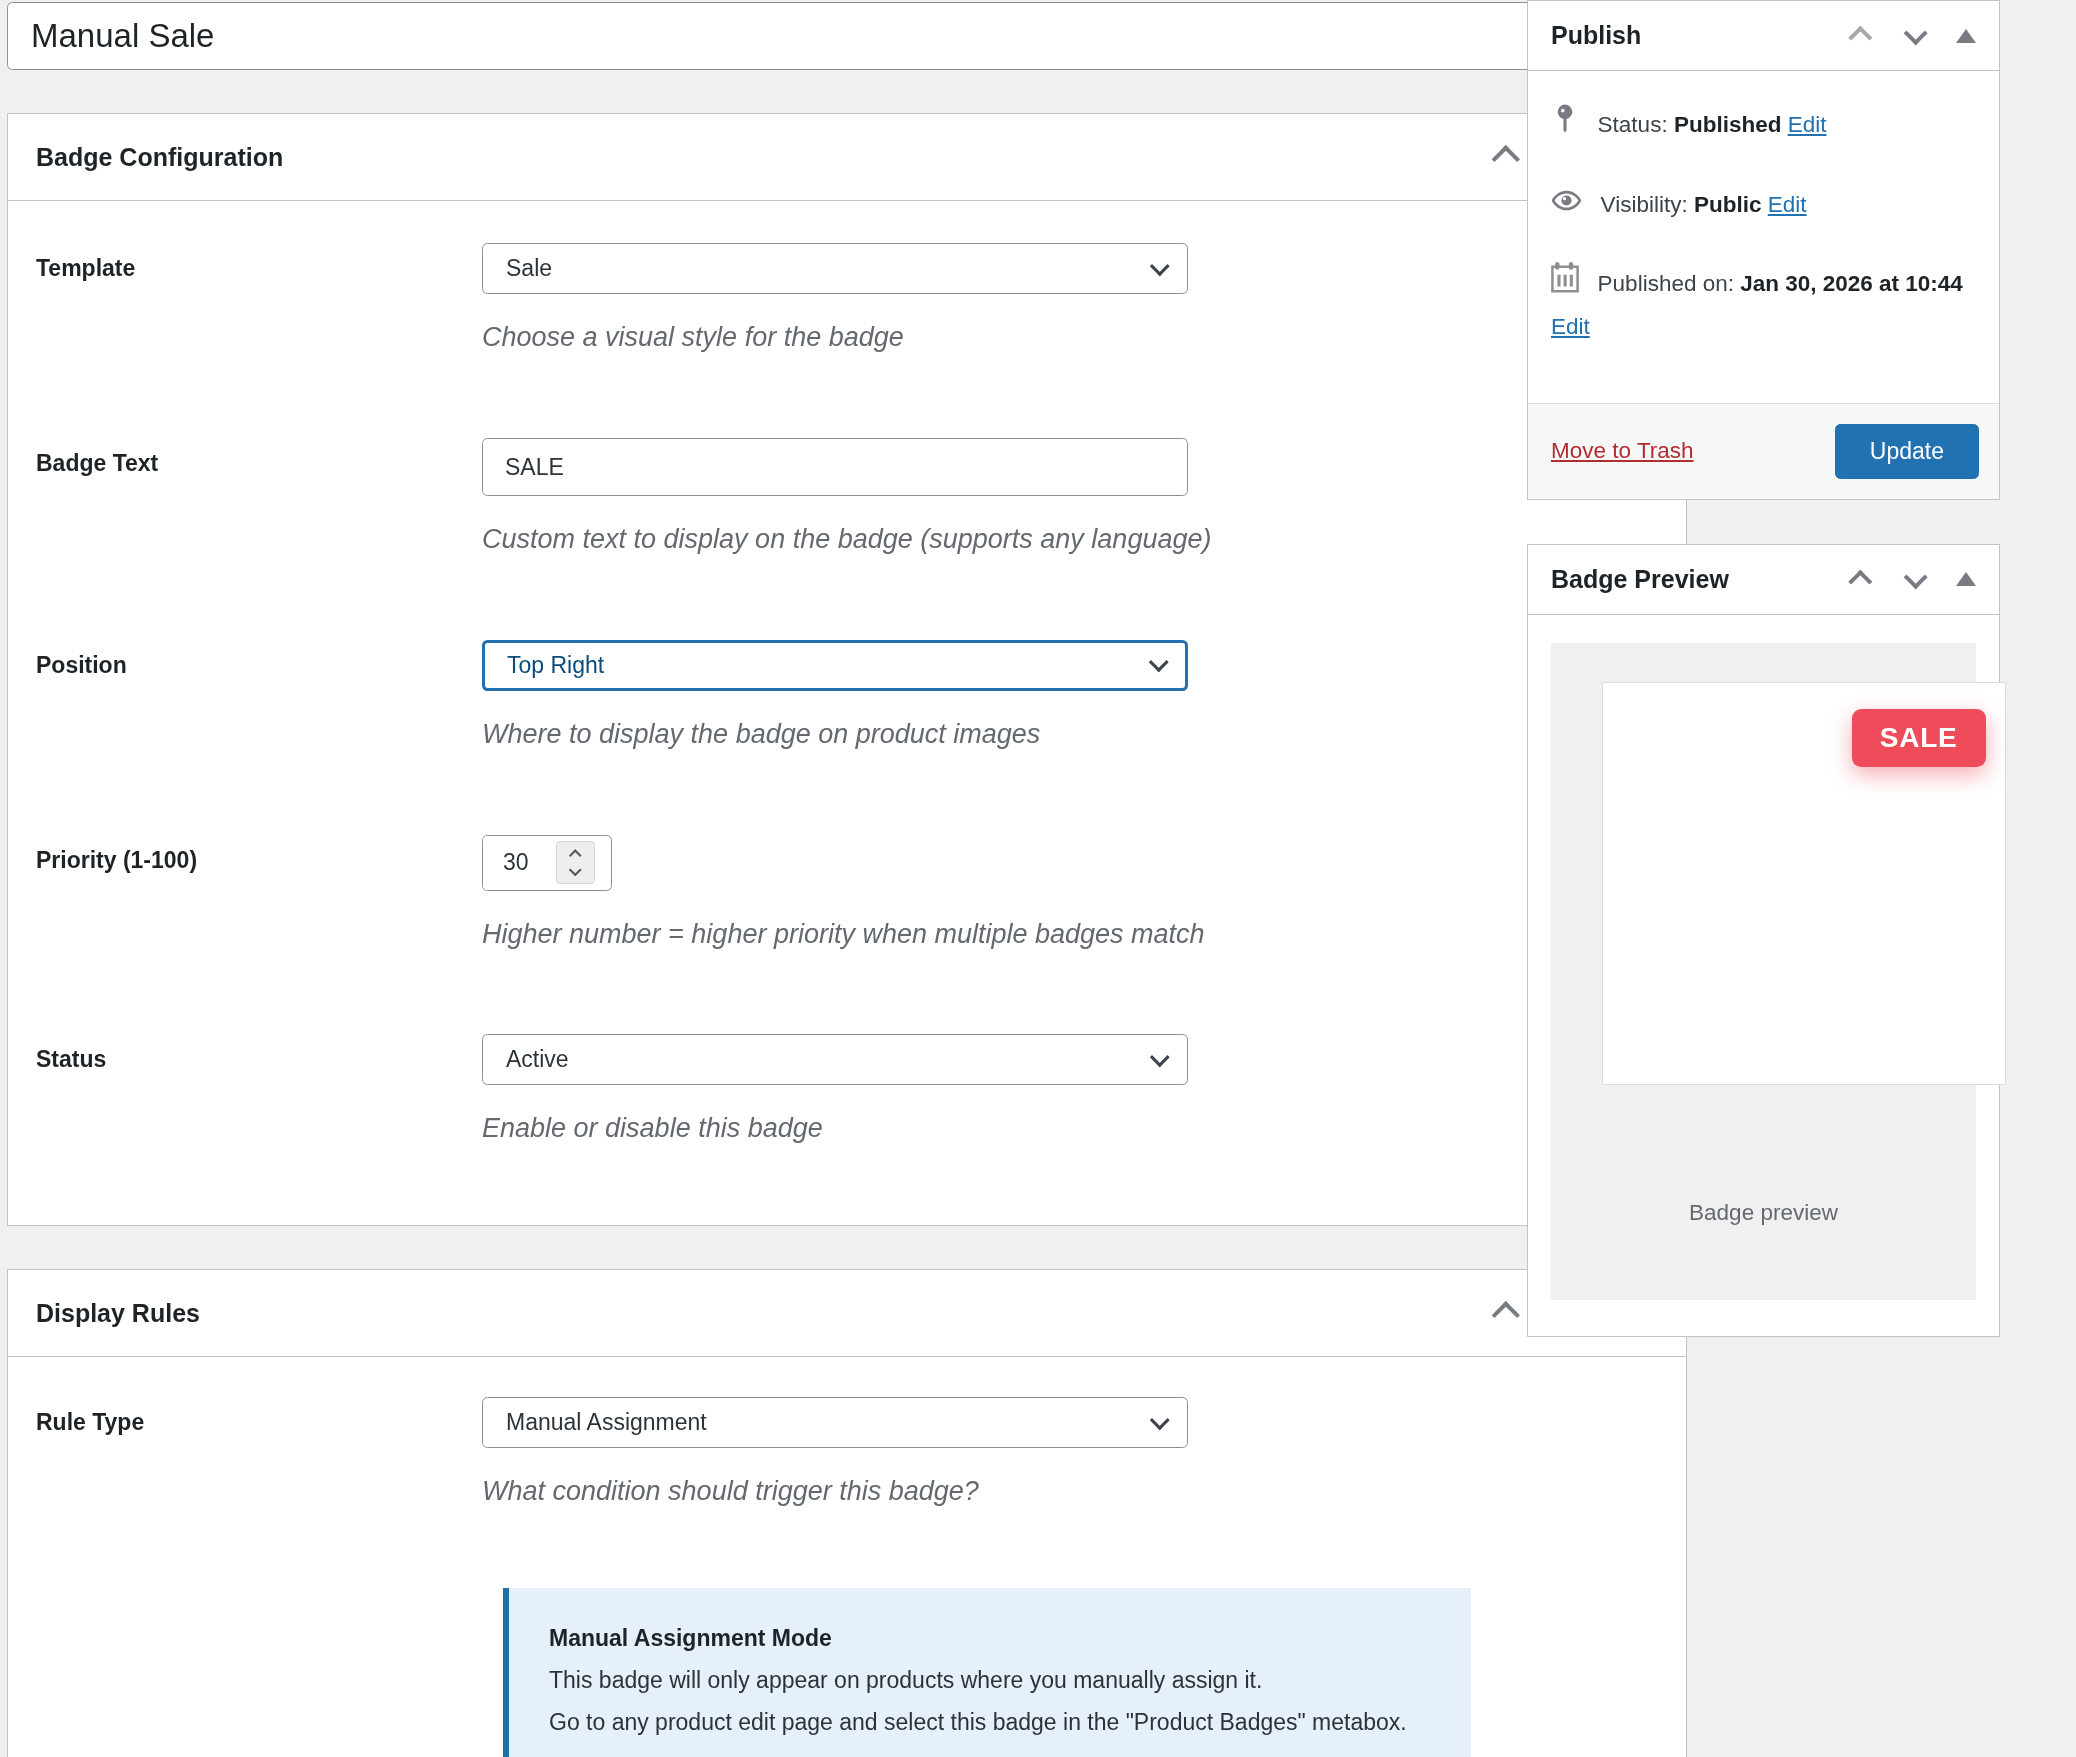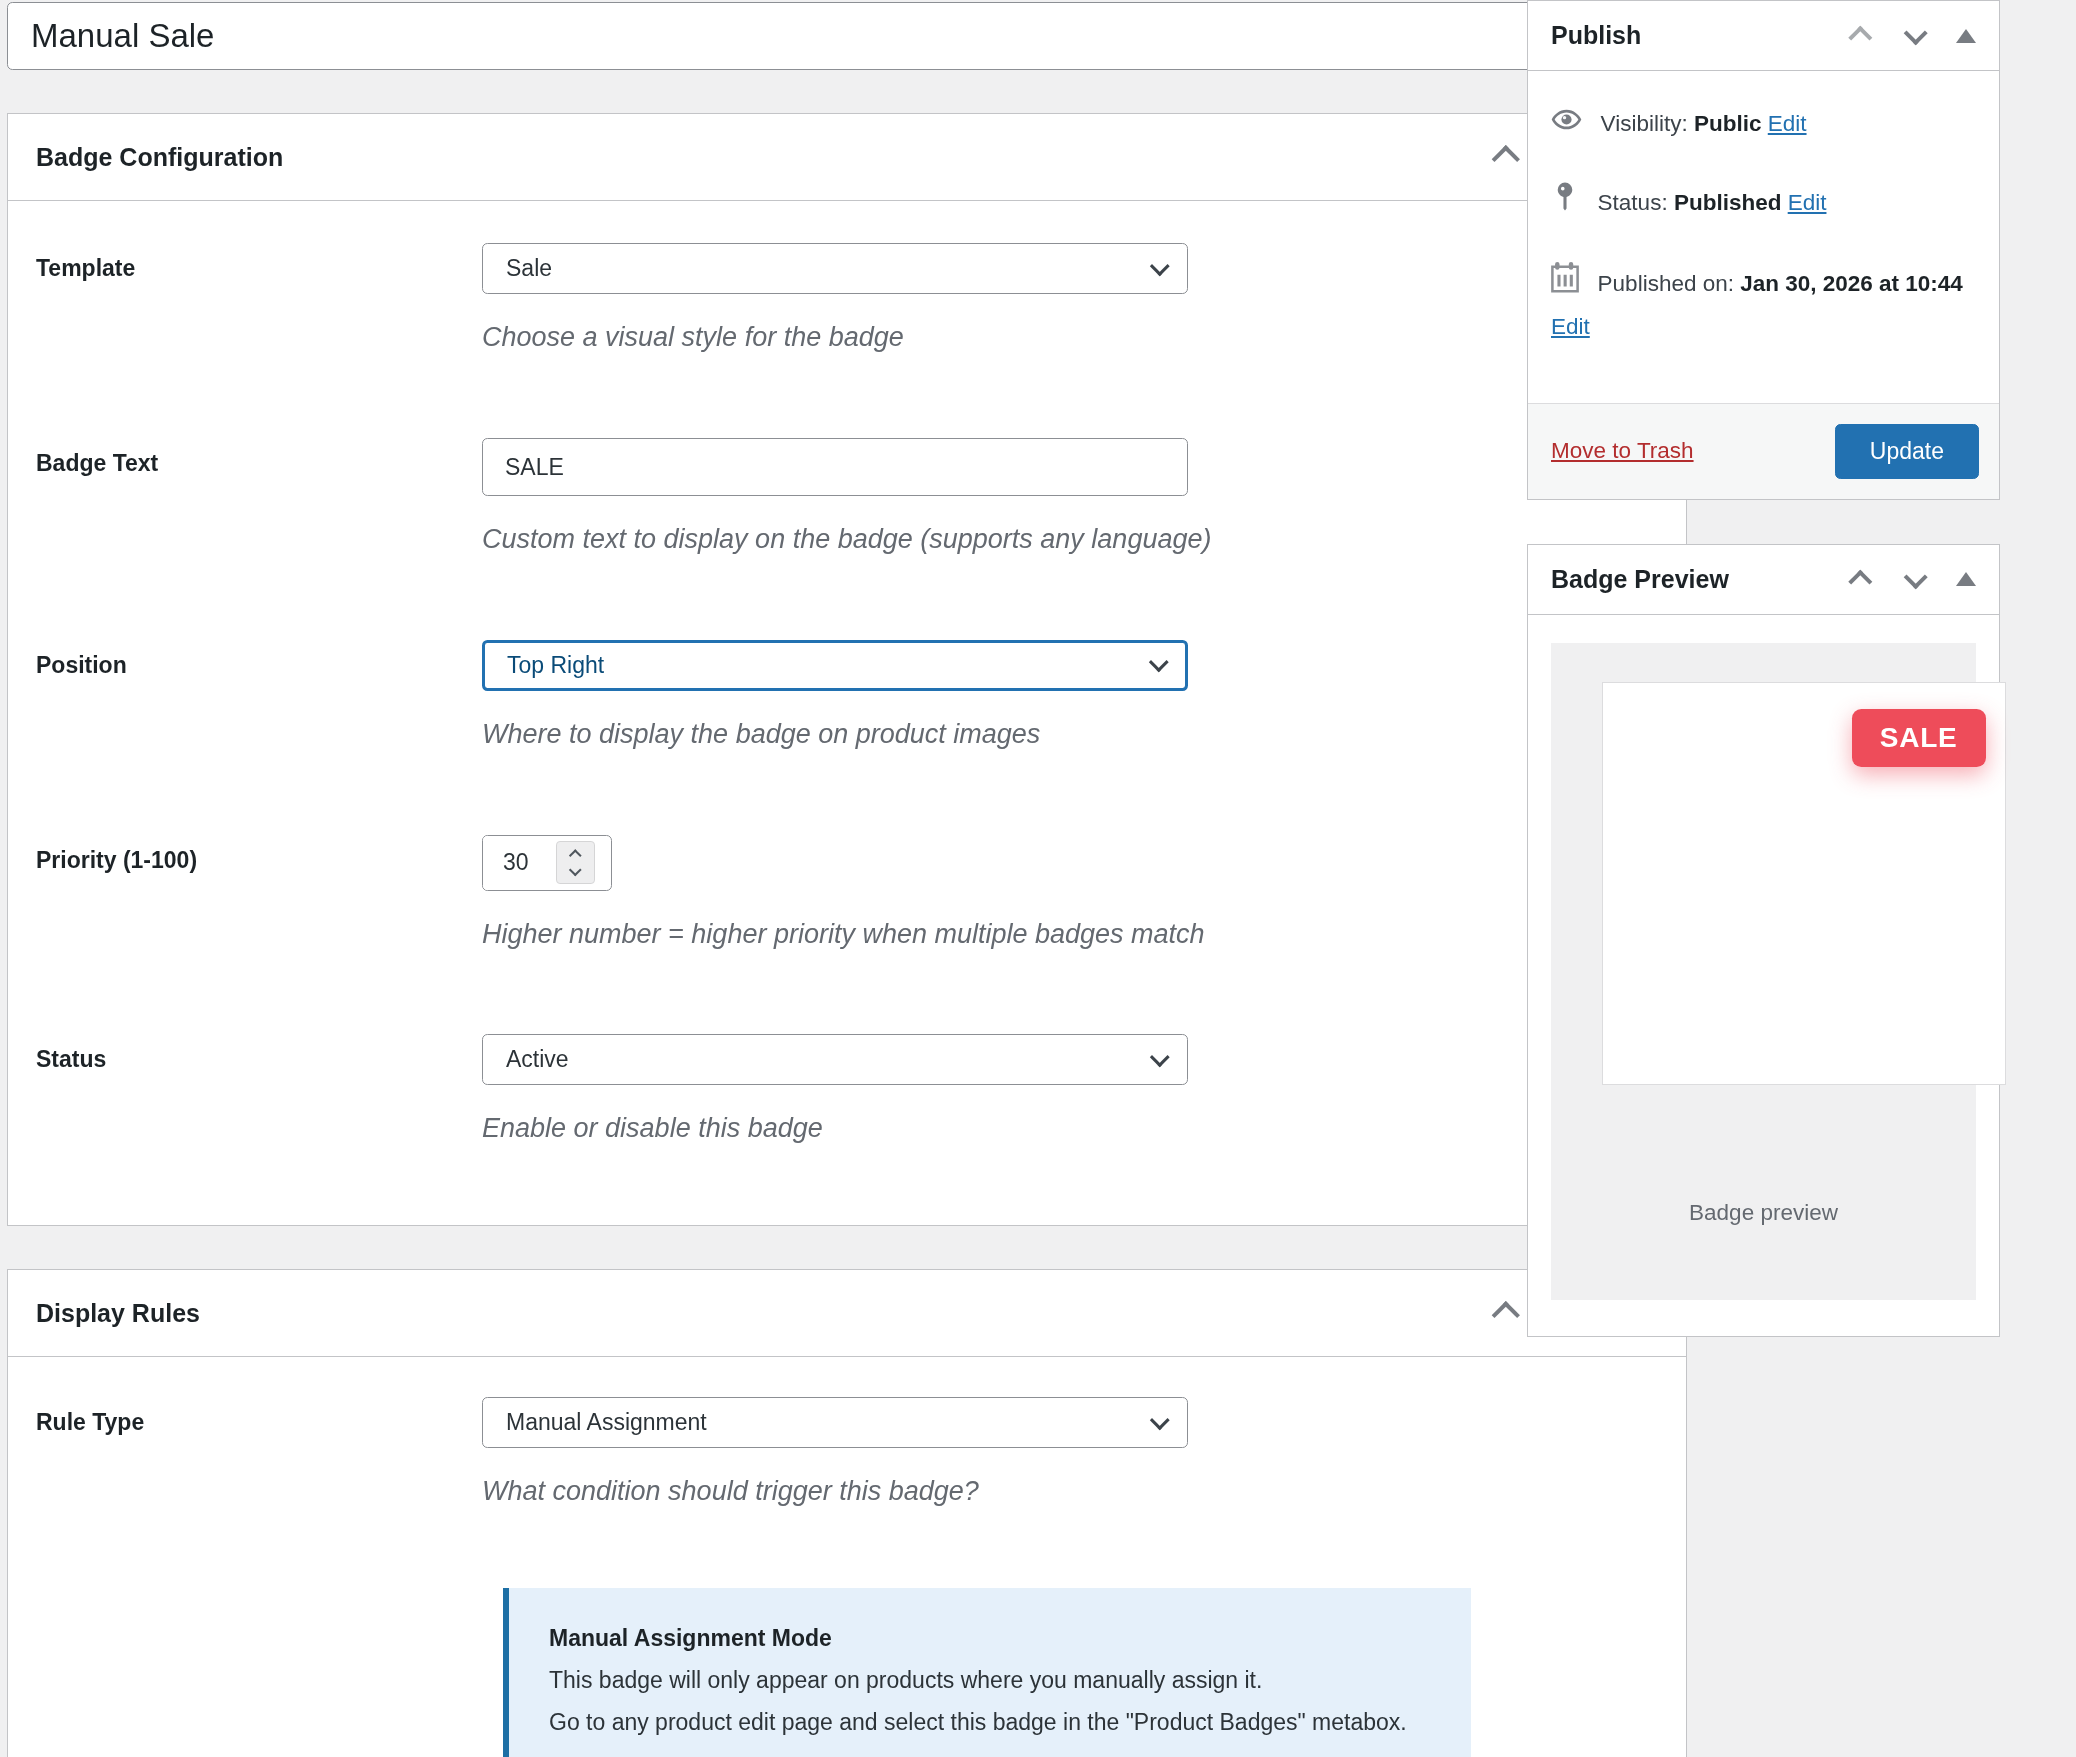--- a/index.html
+++ b/index.html
@@ -275,37 +275,37 @@
       <div class="handle-actions">
         <span class="chev up light"></span>
         <span class="chev down"></span>
         <span class="tri-up"></span>
       </div>
     </div>
     <div class="publish-body">
 
       <div class="misc-row">
         <span class="misc-icon">
+          <svg width="28" height="31" viewBox="0 0 20 22">
+              <path class="svg-gray" d="M10 1a5.2 5.2 0 0 0-5.2 5.2c0 2.5 1.8 4.6 4.1 5.1v8.2L10 21l1.1-1.5v-8.2c2.3-.5 4.1-2.6 4.1-5.1A5.2 5.2 0 0 0 10 1zm-1.6 3.1a1.3 1.3 0 1 1 0 2.6 1.3 1.3 0 0 1 0-2.6z" fill="#787c82"></path>
+            </svg>
+        </span><span>Status:</span>
+        <b>Published</b>
+        <a class="edit-link">Edit</a>
+      </div>
+
+      <div class="misc-row">
+        <span class="misc-icon">
           <svg width="31" height="23" viewBox="0 0 22 15">
               <path fill="#787c82" d="M11 .5C6 .5 1.9 4.1.5 7.5 1.9 10.9 6 14.5 11 14.5s9.1-3.6 10.5-7C20.1 4.1 16 .5 11 .5zm0 12c-3.8 0-7.2-2.6-8.4-5 1.2-2.4 4.6-5 8.4-5s7.2 2.6 8.4 5c-1.2 2.4-4.6 5-8.4 5z"></path>
               <circle fill="#787c82" cx="11" cy="7.5" r="3.6"></circle>
               <circle fill="#f6f7f7" cx="9.6" cy="6.2" r="1.2"></circle>
             </svg>
         </span><span>Visibility:</span>
         <b>Public</b>
-        <a class="edit-link">Edit</a>
-      </div>
-
-      <div class="misc-row">
-        <span class="misc-icon">
-          <svg width="28" height="31" viewBox="0 0 20 22">
-              <path class="svg-gray" d="M10 1a5.2 5.2 0 0 0-5.2 5.2c0 2.5 1.8 4.6 4.1 5.1v8.2L10 21l1.1-1.5v-8.2c2.3-.5 4.1-2.6 4.1-5.1A5.2 5.2 0 0 0 10 1zm-1.6 3.1a1.3 1.3 0 1 1 0 2.6 1.3 1.3 0 0 1 0-2.6z" fill="#787c82"></path>
-            </svg>
-        </span><span>Status:</span>
-        <b>Published</b>
         <a class="edit-link">Edit</a>
       </div>
 
       <div class="misc-row">
         <span class="misc-icon">
           <svg width="28" height="31" viewBox="0 0 20 22">
               <path fill="#8c8f94" d="M4.5 0a1.6 1.6 0 0 0-1.6 1.6v2.2a1.6 1.6 0 0 0 3.2 0V1.6A1.6 1.6 0 0 0 4.5 0zm9.8 0a1.6 1.6 0 0 0-1.6 1.6v2.2a1.6 1.6 0 0 0 3.2 0V1.6A1.6 1.6 0 0 0 14.3 0z"></path>
               <path fill="none" stroke="#8c8f94" stroke-width="1.8" d="M1 3.4h18v17.4H1z"></path>
               <path fill="#8c8f94" d="M4.6 9h2.2v8.5H4.6zM9 9h2.2v8.5H9zm4.4 0h2.2v8.5h-2.2z"></path>
             </svg>

